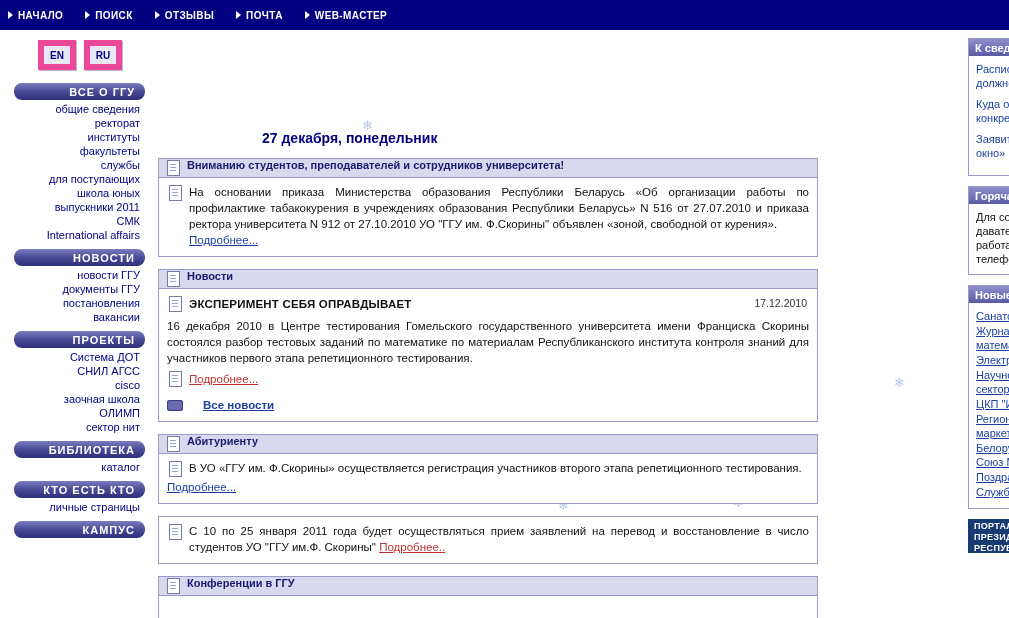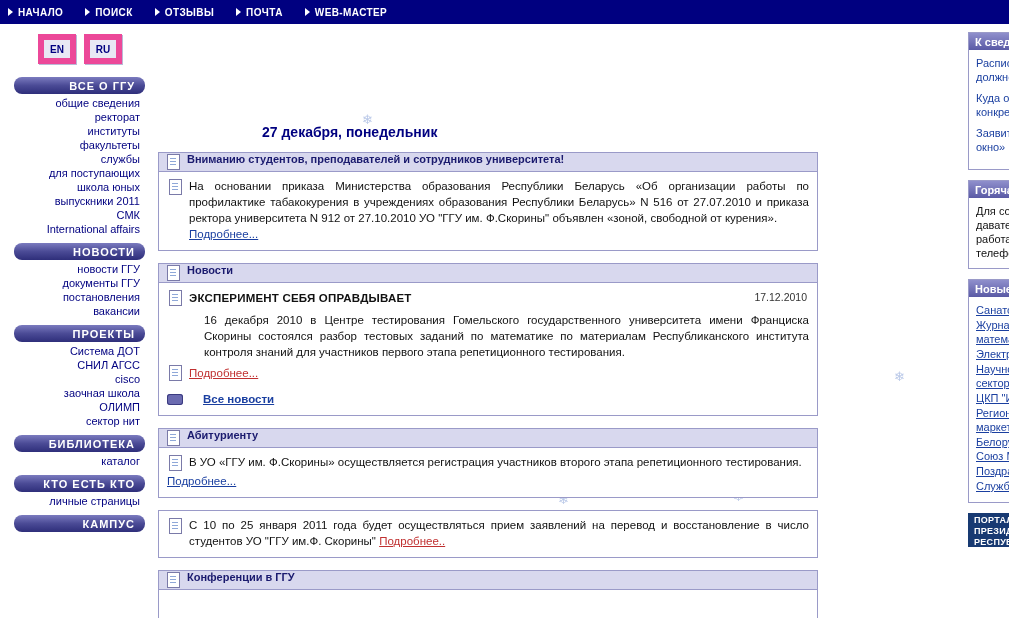--- a/index.html
+++ b/index.html
@@ -4,21 +4,21 @@
 <style>
   html,body{margin:0;padding:0;}
   body{
     width:1009px;height:618px;overflow:hidden;
     background:#ffffff;
     font-family:"Liberation Sans", sans-serif;
     font-size:12px;color:#000;
   }
   
   .topnav{
-    height:24px;background:#000080;color:#ffffff;
+    height:30px;background:#000080;color:#ffffff;
     display:flex;align-items:center;padding:0 8px 0 8px;
     font-size:10px;font-weight:bold;letter-spacing:.4px;
   }
   .topnav .item{display:flex;align-items:center;margin-right:22px;cursor:pointer;white-space:nowrap;}
   .topnav .tri{
     width:0;height:0;border-top:4px solid transparent;border-bottom:4px solid transparent;
     border-left:5px solid #ffffff;margin-right:5px;
   }
   
   .page{display:flex;height:603px;}
@@ -203,21 +203,21 @@
           <span>Новости</span>
         </div>
         <div class="panel-bd">
           <div class="newsitem">
             <div class="row" style="align-items:center;">
               <span class="doc-icon"></span>
               <span class="newstitle">ЭКСПЕРИМЕНТ СЕБЯ ОПРАВДЫВАЕТ</span>
             </div>
             <span class="newsdate">17.12.2010</span>
           </div>
-          <div style="text-align:justify;margin-top:6px;margin-left:37px;">16 декабря 2010 в Центре тестирования Гомельского государственного университета имени Франциска Скорины состоялся разбор тестовых заданий по математике по материалам Республиканского института контроля знаний для участников первого этапа репетиционного тестирования.</div>
+          <div style="text-align:justify;margin-top:6px;">16 декабря 2010 в Центре тестирования Гомельского государственного университета имени Франциска Скорины состоялся разбор тестовых заданий по математике по материалам Республиканского института контроля знаний для участников первого этапа репетиционного тестирования.</div>
           <div class="row" style="margin-top:4px;align-items:center;">
             <span class="doc-icon"></span>
             <a class="lnk red">Подробнее...</a>
           </div>
           <div class="allnews">
             <span class="gico"></span>
             <span class="txt">Все новости</span>
           </div>
         </div>
       </div>

